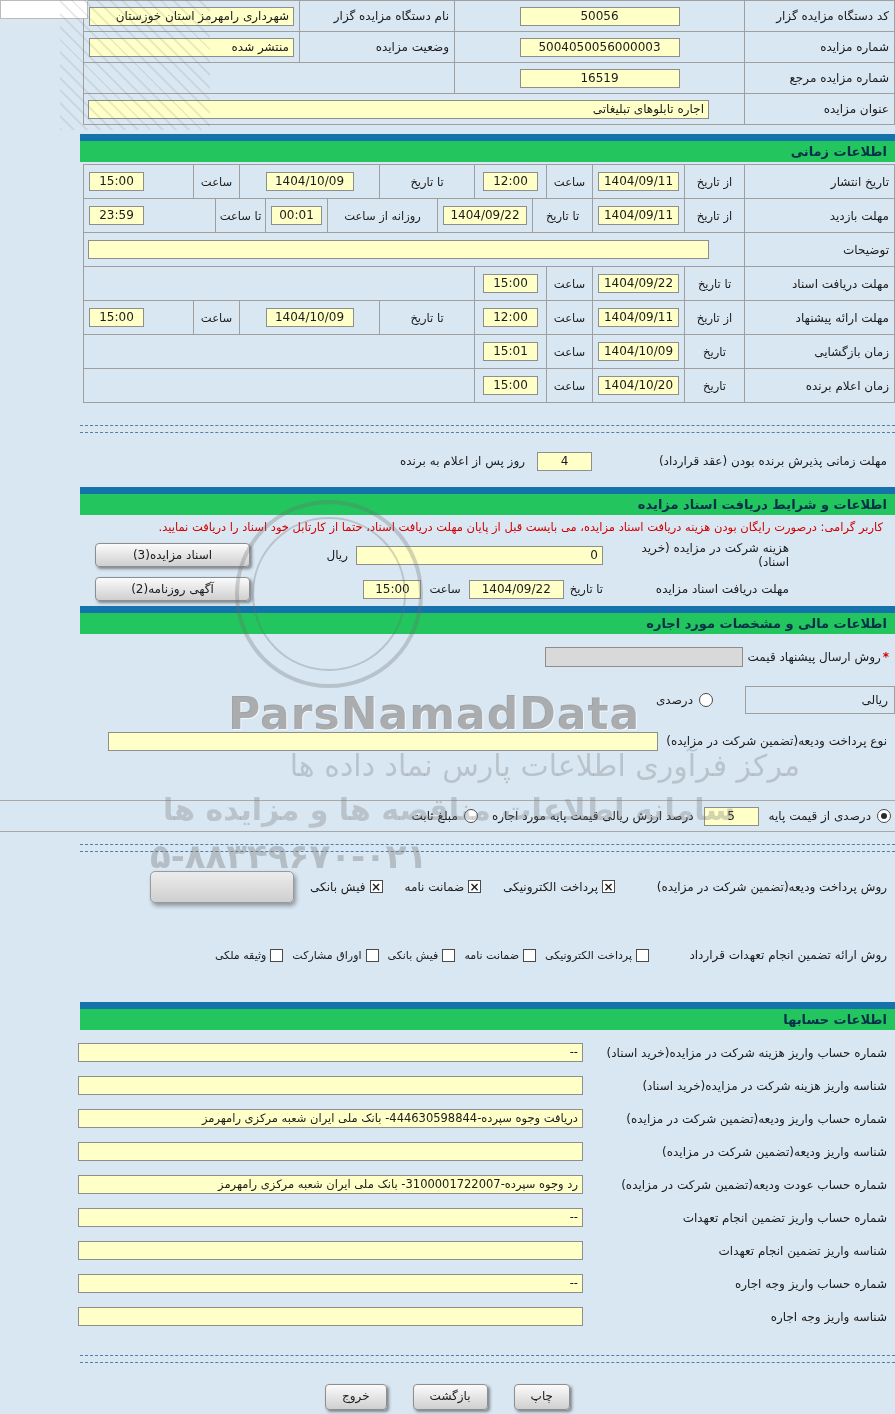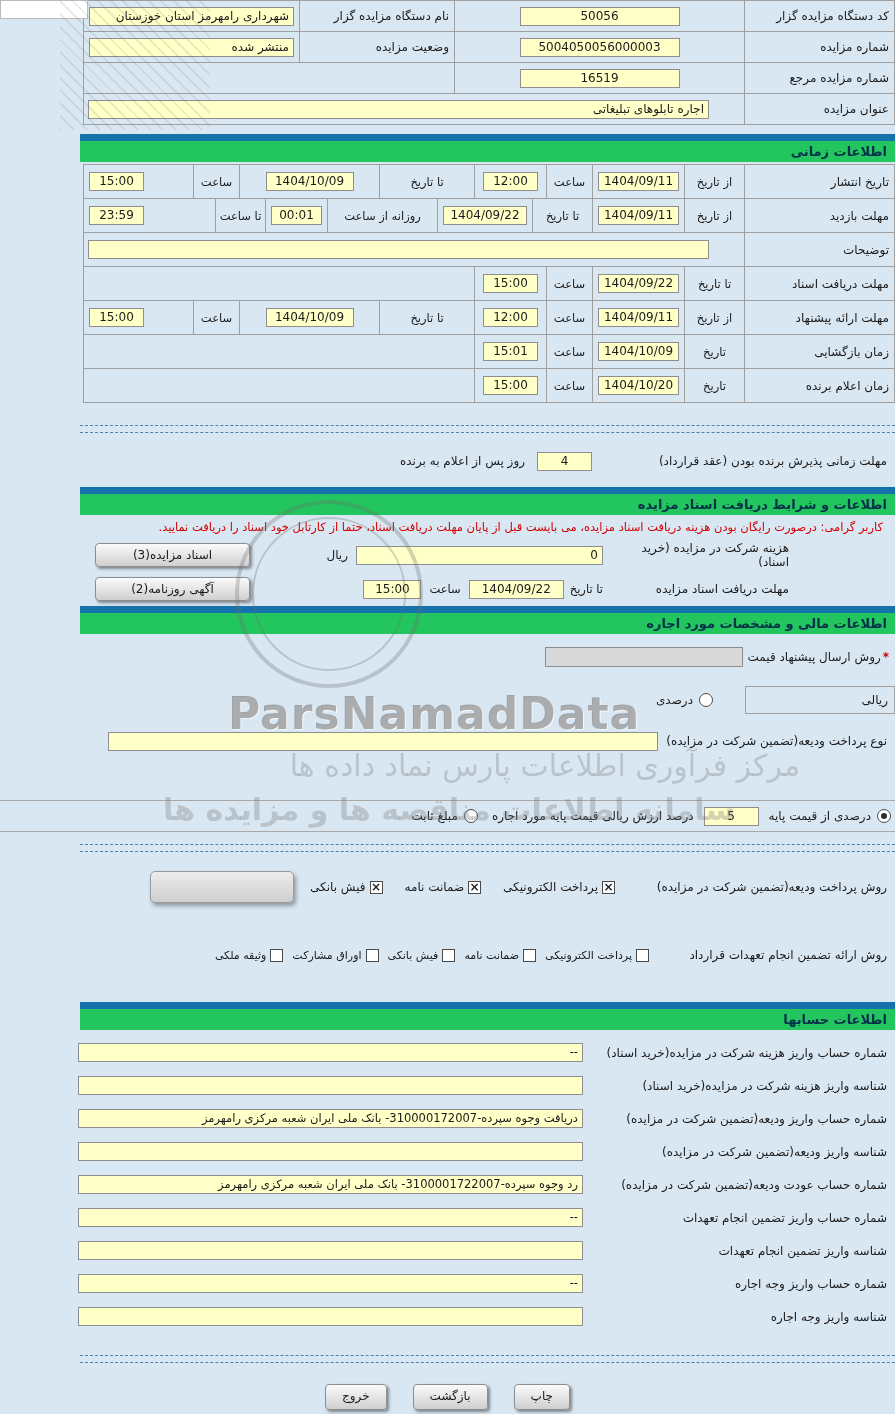--- a/index.html
+++ b/index.html
@@ -59,21 +59,21 @@
               padding:0 6px;box-sizing:border-box}
   .pctrow{display:flex;align-items:center;height:30px;border-top:1px solid #a8a8a8;
           border-bottom:1px solid #a8a8a8;margin-top:44px;padding-right:4px}
   .radio{width:14px;height:14px;min-width:14px;border:1px solid #4a4a4a;border-radius:50%;background:#fff;
          display:inline-block;position:relative;box-sizing:border-box}
   .radio.on::after{content:'';position:absolute;top:3px;left:3px;right:3px;bottom:3px;border-radius:50%;background:#2b2b2b}
   .cb{width:13px;height:13px;min-width:13px;border:1px solid #4a4a4a;background:#fff;display:inline-flex;
       align-items:center;justify-content:center;font-size:12px;font-weight:bold;color:#222;
       box-sizing:border-box;line-height:1}
   .cb.on::after{content:'×'}
-  .opt{display:inline-flex;align-items:center;gap:4px}
+  .opt{display:inline-flex;align-items:flex-start;gap:4px}
   
   .accrow{display:flex;align-items:center;height:33px}
   .accrow .albl2{width:312px;text-align:right;padding-right:8px;box-sizing:border-box;white-space:nowrap;
                  overflow:hidden;font-size:12px}
   .accrow .ybox{font-size:11.5px}
   
   .footer{position:absolute;top:1384px;left:0;width:895px;display:flex;justify-content:center;gap:26px;z-index:1}
   .btn-sm{height:26px;padding:0 16px}
   
   .artifact{position:absolute;left:0;top:0;width:88px;height:19px;background:#fff;border:1px solid #bbb;
@@ -358,21 +358,21 @@
     <div class="accrow">
       <span class="albl2">شماره حساب واریز هزینه شرکت در مزایده(خرید اسناد)</span>
       <div class="ybox w505 tr">--</div>
     </div>
     <div class="accrow">
       <span class="albl2">شناسه واریز هزینه شرکت در مزایده(خرید اسناد)</span>
       <div class="ybox w505 tr"></div>
     </div>
     <div class="accrow">
       <span class="albl2">شماره حساب واریز ودیعه(تضمین شرکت در مزایده)</span>
-      <div class="ybox w505 tr">دریافت وجوه سپرده-310000172007- بانک ملی ایران شعبه مرکزی رامهرمز</div>
+      <div class="ybox w505 tr">دریافت وجوه سپرده-444630598844- بانک ملی ایران شعبه مرکزی رامهرمز</div>
     </div>
     <div class="accrow">
       <span class="albl2">شناسه واریز ودیعه(تضمین شرکت در مزایده)</span>
       <div class="ybox w505 tr"></div>
     </div>
     <div class="accrow">
       <span class="albl2">شماره حساب عودت ودیعه(تضمین شرکت در مزایده)</span>
       <div class="ybox w505 tr">رد وجوه سپرده-3100001722007- بانک ملی ایران شعبه مرکزی رامهرمز</div>
     </div>
     <div class="accrow">
@@ -401,13 +401,14 @@
   <div class="btn btn-sm">بازگشت</div>
   <div class="btn btn-sm">خروج</div>
 </div>
 
 <div class="watermark">
   <div class="wm wm-hatch"></div>
   <div class="wm wm-stamp"></div>
   <div class="wm wm-brand">ParsNamadData</div>
   <div class="wm wm-fa1">مرکز فرآوری اطلاعات پارس نماد داده ها</div>
   <div class="wm wm-fa2">سامانه اطلاعات مناقصه ها و مزایده ها</div>
+  <div class="wm wm-phone">۵-۸۸۳۴۹۶۷۰-۰۲۱</div>
 </div>
 
 </body></html>

